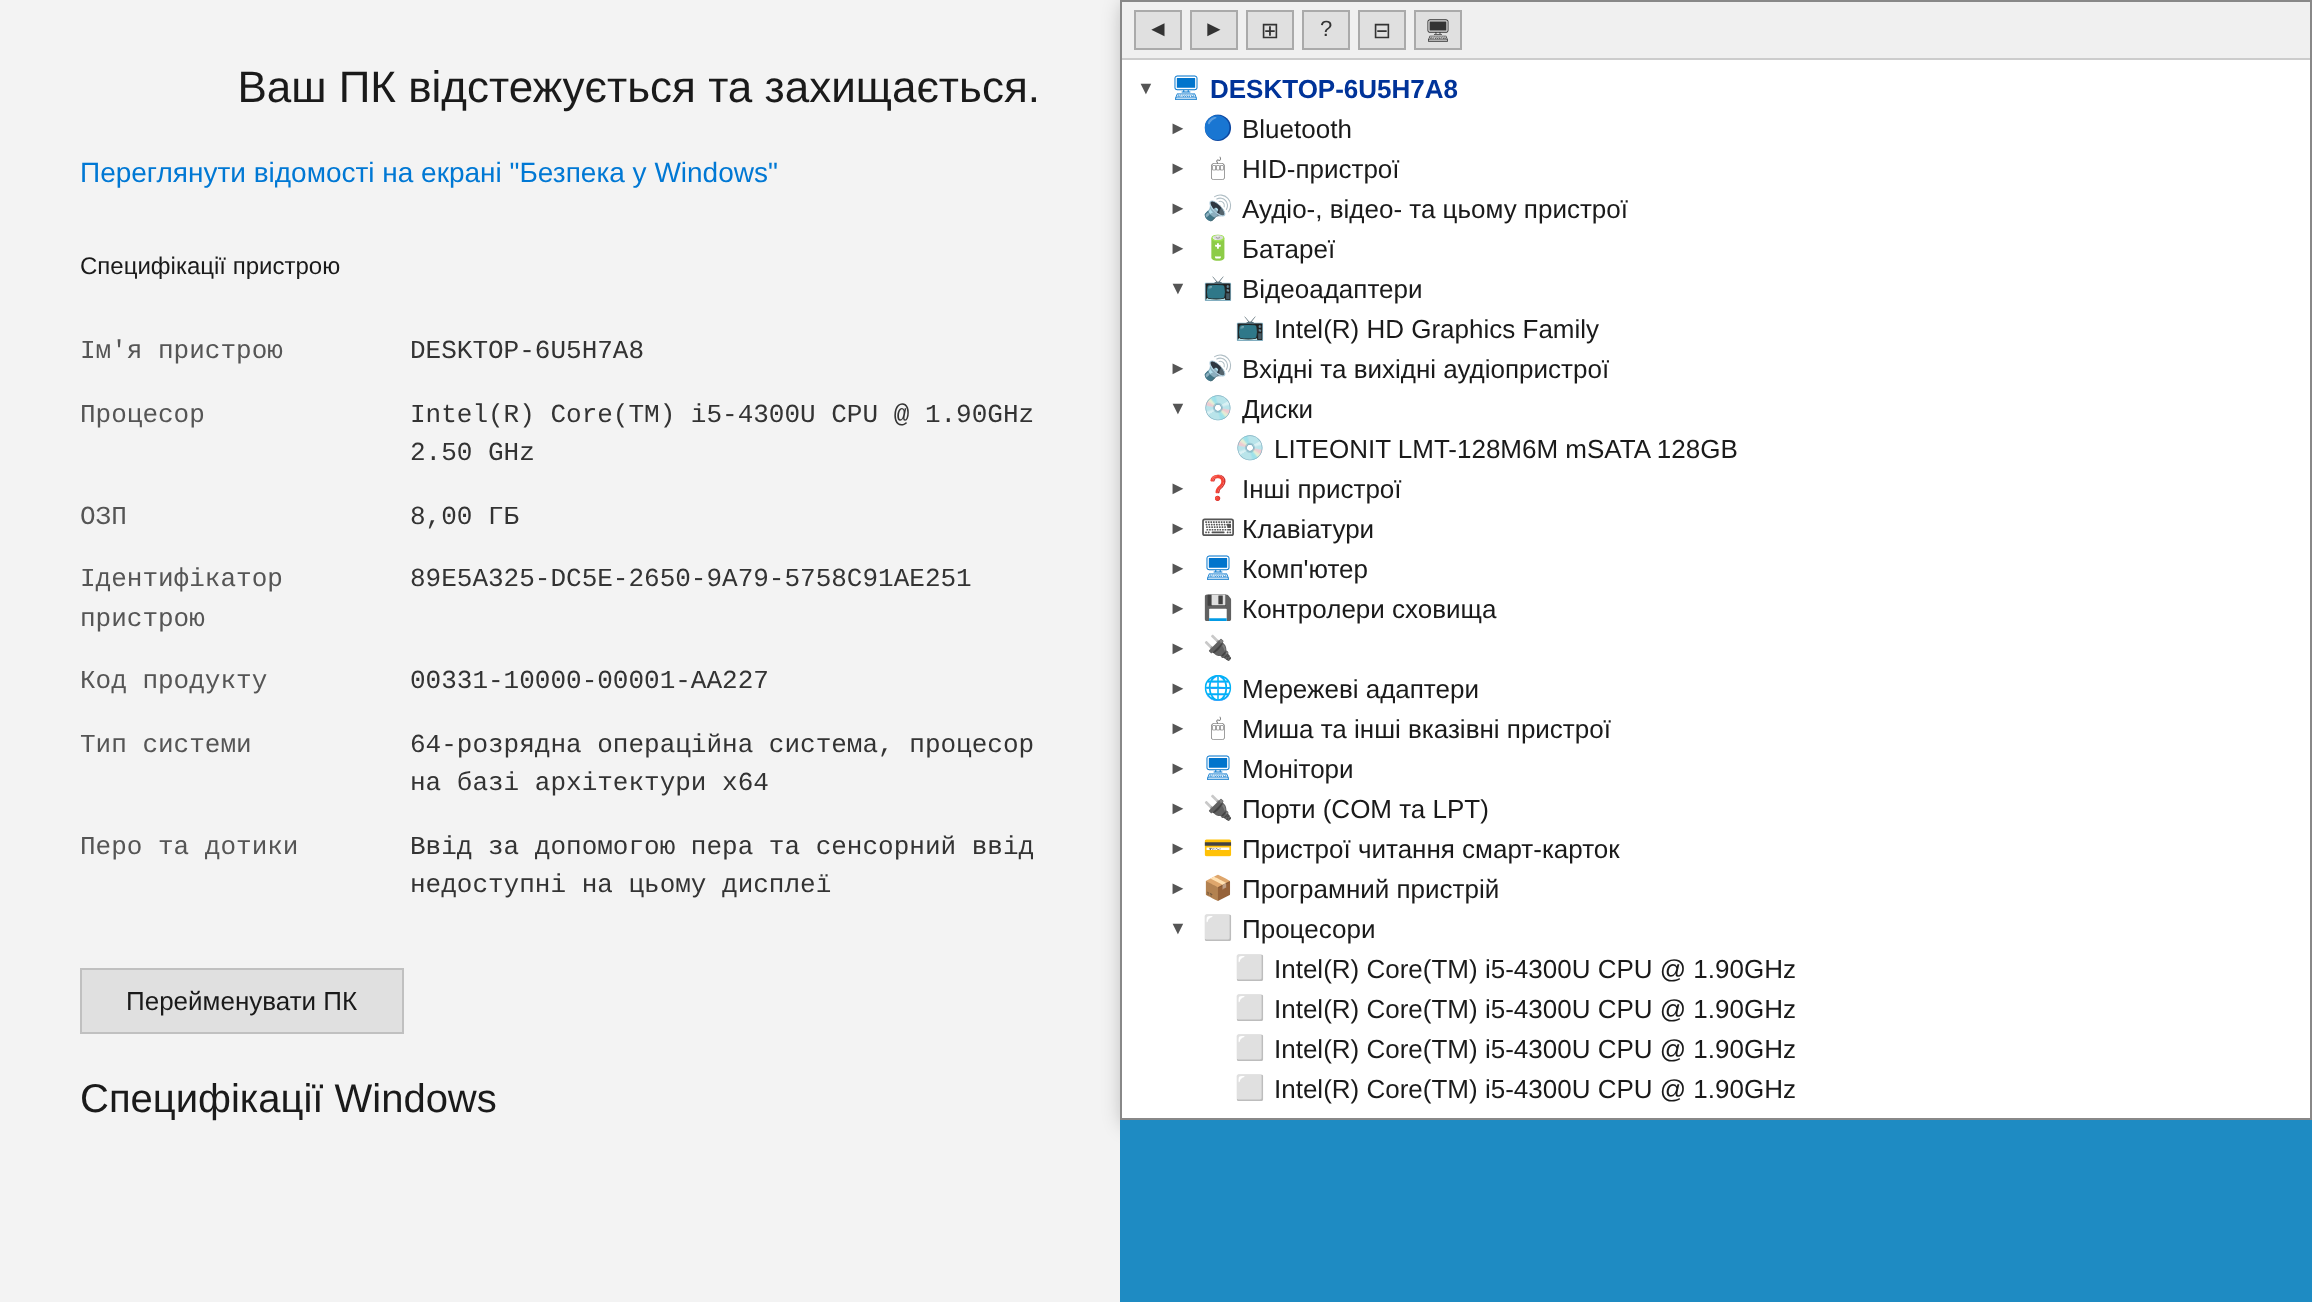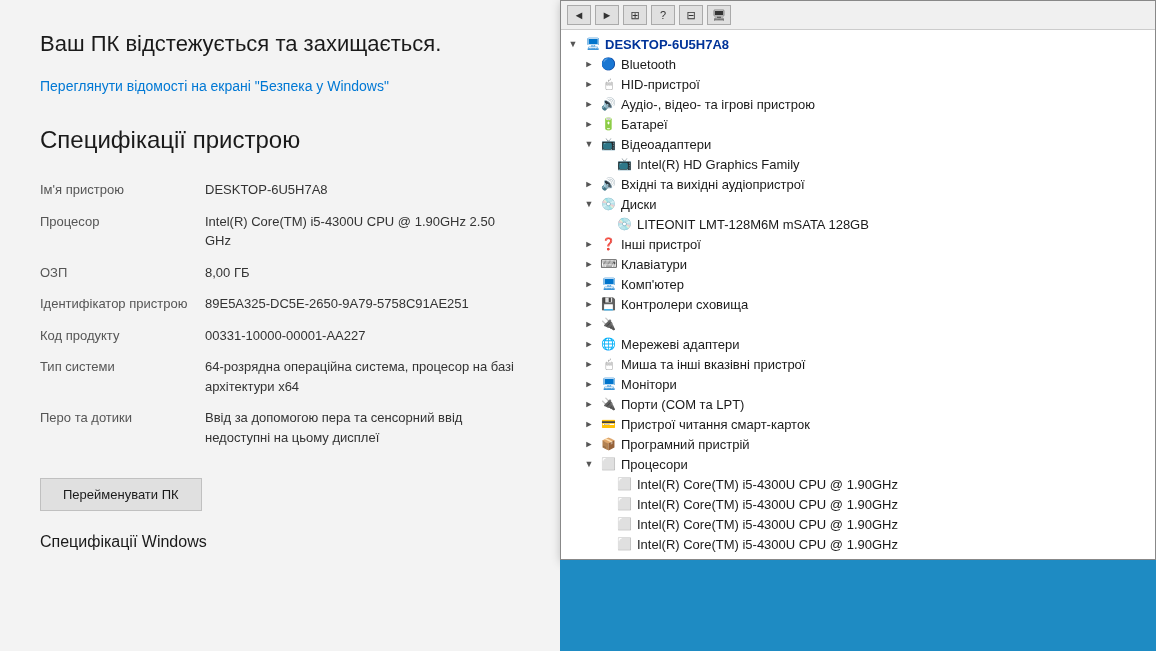--- a/index.html
+++ b/index.html
@@ -21,43 +21,45 @@
       padding: 30px 40px;
       overflow-y: auto;
     }
 
     .security-title {
       font-size: 22px;
       font-weight: 300;
       color: #1a1a1a;
       line-height: 1.3;
       margin-bottom: 18px;
+      text-align: right;
     }
 
     .security-link {
       color: #0078d4;
       font-size: 14px;
       cursor: pointer;
       text-decoration: none;
       display: block;
       margin-bottom: 30px;
       line-height: 1.4;
     }
 
     .section-title {
-      font-size: 24px;
+      font-size: 12px;
       font-weight: 400;
       color: #1a1a1a;
       margin-bottom: 20px;
     }
 
     .spec-table {
       width: 100%;
       border-collapse: collapse;
       margin-bottom: 25px;
+      font-family: Liberation Mono, monospace;
     }
 
     .spec-table tr {
       vertical-align: top;
     }
 
     .spec-table td {
       padding: 6px 0;
       font-size: 13px;
       color: #333;
@@ -77,21 +79,21 @@
       padding: 8px 22px;
       font-size: 13px;
       color: #1a1a1a;
       cursor: pointer;
       margin-bottom: 12px;
     }
 
     .copy-btn { margin-bottom: 12px; }
 
     .windows-spec-title {
-      font-size: 16px;
+      font-size: 20px;
       font-weight: 400;
       color: #1a1a1a;
       margin-top: 10px;
     }
 
     
     .right-panel {
       position: absolute;
       left: 560px;
       top: 0;
@@ -259,21 +261,21 @@
           <span>Bluetooth</span>
         </div>
         <div class="dm-item item-indent-1">
           <span class="expand-icon">►</span>
           <span class="device-icon" style="color: rgb(85, 85, 85);">🖱</span>
           <span>HID-пристрої</span>
         </div>
         <div class="dm-item item-indent-1">
           <span class="expand-icon">►</span>
           <span class="device-icon" style="color: rgb(85, 85, 85);">🔊</span>
-          <span>Аудіо-, відео- та ігрові пристрою</span>
+          <span>Аудіо-, відео- та цьому пристрої</span>
         </div>
         <div class="dm-item item-indent-1">
           <span class="expand-icon">►</span>
           <span class="device-icon" style="color: rgb(85, 85, 85);">🔋</span>
           <span>Батареї</span>
         </div>
         <div class="dm-item item-indent-1">
           <span class="expand-icon">▼</span>
           <span class="device-icon" style="color: rgb(0, 116, 204);">📺</span>
           <span>Відеоадаптери</span>

